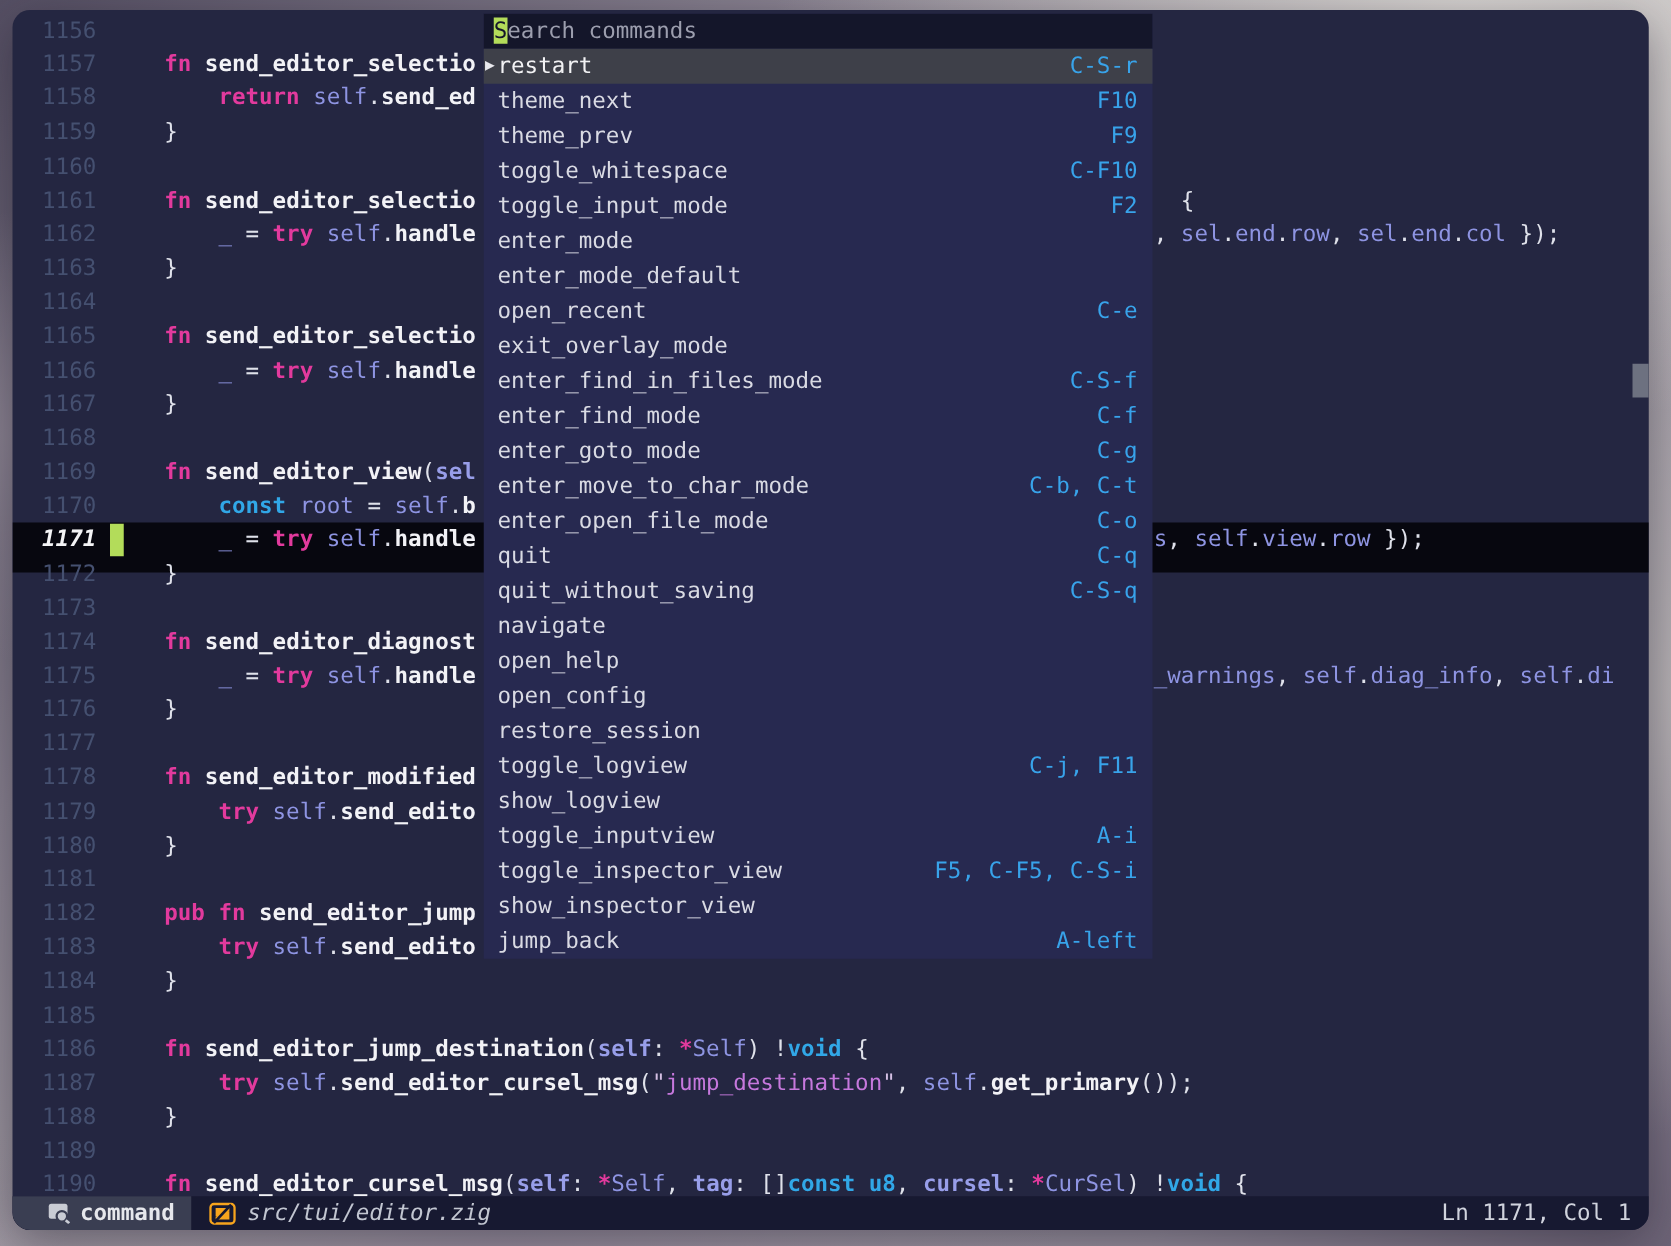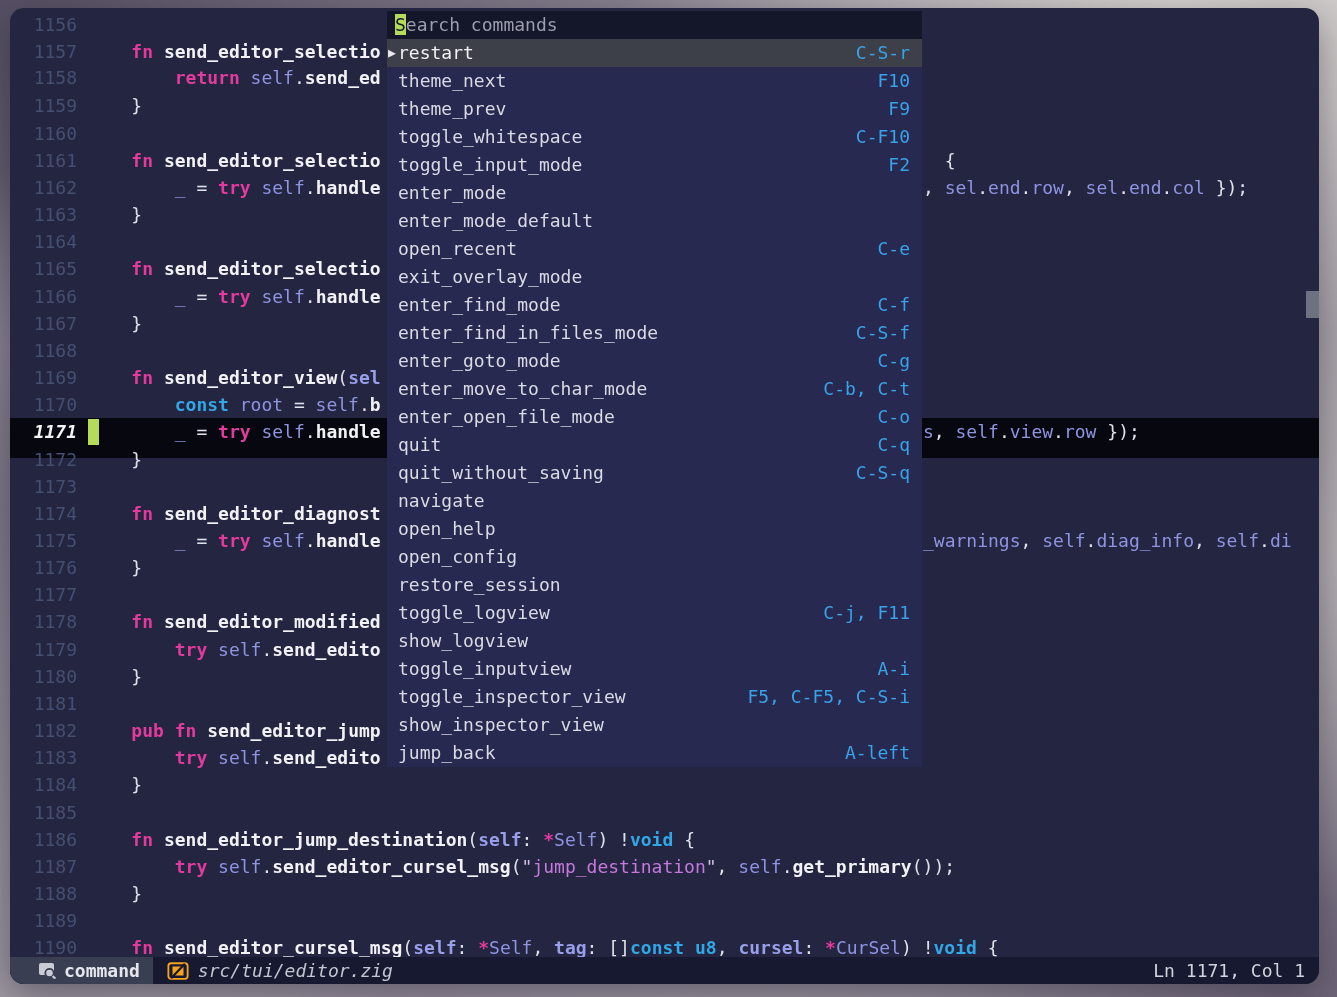--- a/index.html
+++ b/index.html
@@ -133,26 +133,26 @@
             <span class="lbl">enter_mode_default</span>
           </div>
           <div class="pal-row">
             <span class="lbl">open_recent</span>
             <span class="keys">C-e</span>
           </div>
           <div class="pal-row">
             <span class="lbl">exit_overlay_mode</span>
           </div>
           <div class="pal-row">
+            <span class="lbl">enter_find_in_files_mode</span>
+            <span class="keys">C-S-f</span>
+          </div>
+          <div class="pal-row">
             <span class="lbl">enter_find_mode</span>
             <span class="keys">C-f</span>
-          </div>
-          <div class="pal-row">
-            <span class="lbl">enter_find_in_files_mode</span>
-            <span class="keys">C-S-f</span>
           </div>
           <div class="pal-row">
             <span class="lbl">enter_goto_mode</span>
             <span class="keys">C-g</span>
           </div>
           <div class="pal-row">
             <span class="lbl">enter_move_to_char_mode</span>
             <span class="keys">C-b, C-t</span>
           </div>
           <div class="pal-row">

